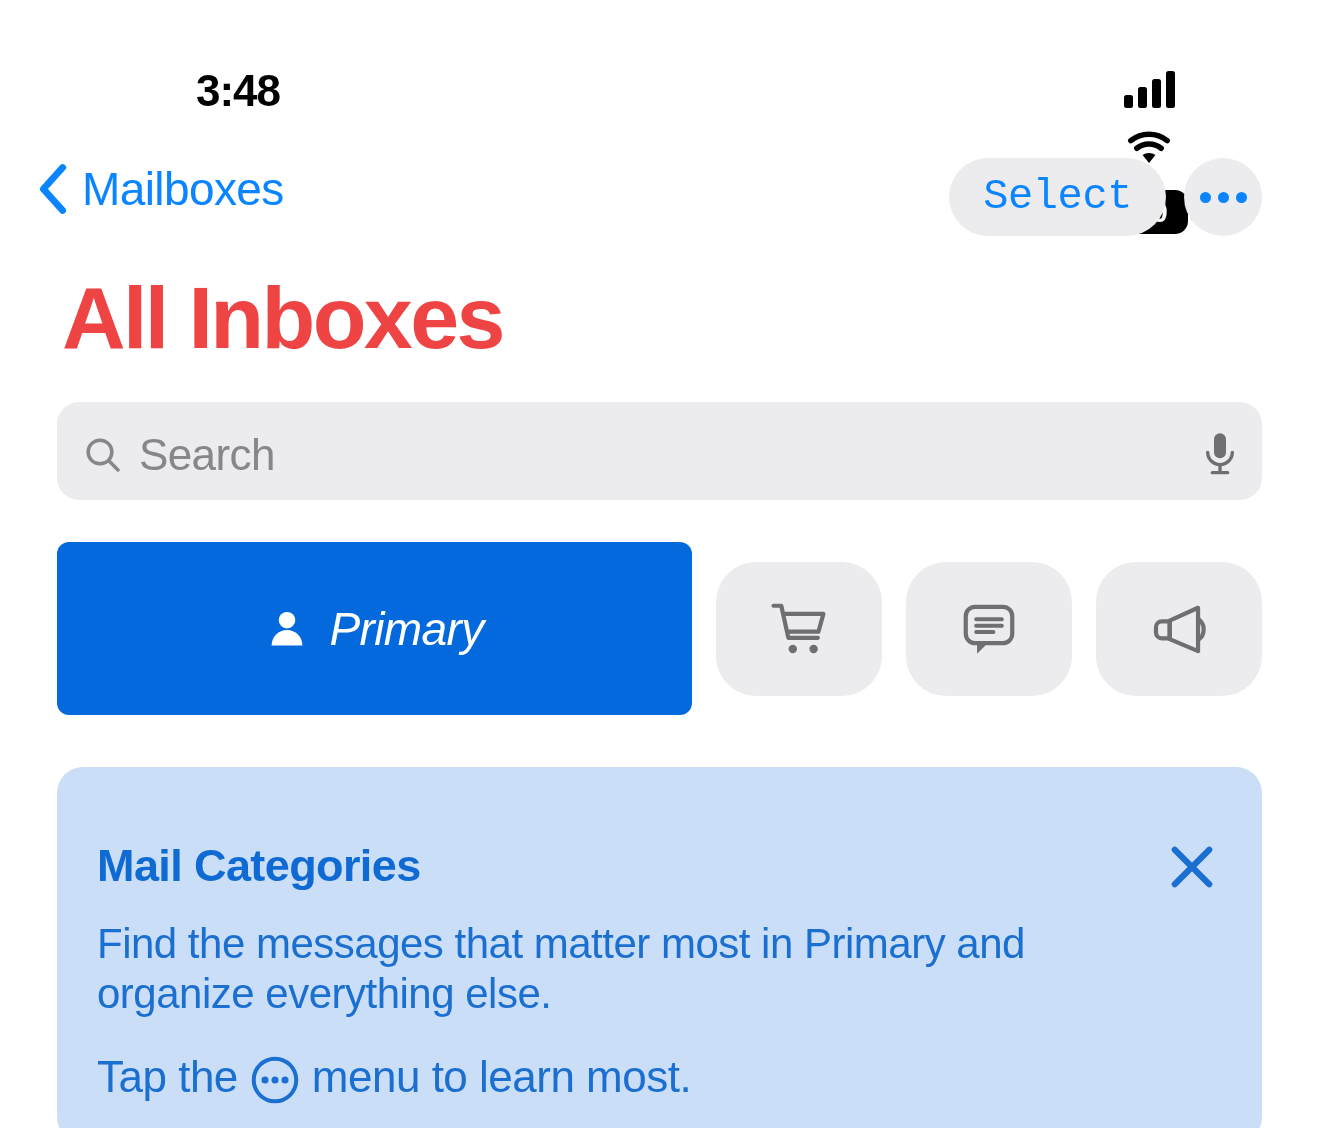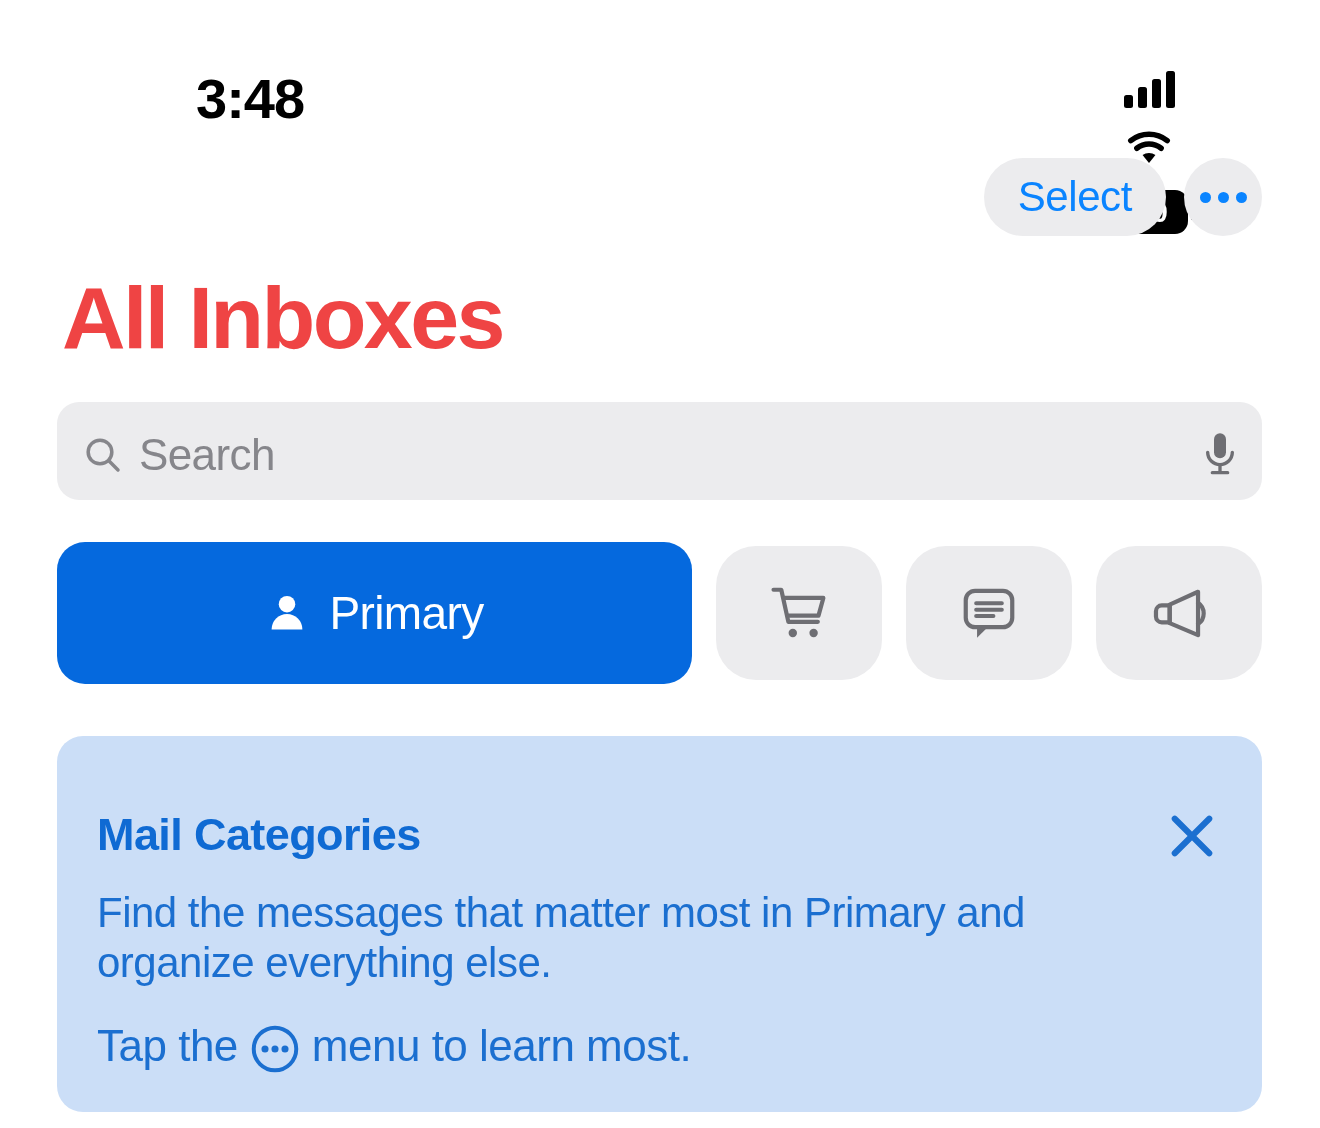--- a/index.html
+++ b/index.html
@@ -18,21 +18,21 @@
   
   .status-bar {
     position: relative;
     height: 150px;
     width: 100%;
   }
   .status-time {
     position: absolute;
     left: 196px;
     top: 66px;
-    font-size: 56px;
+    font-size: 44px;
     font-weight: 700;
     color: #000;
     letter-spacing: -1px;
   }
   .status-right {
     position: absolute;
     right: 122px;
     top: 70px;
     display: flex;
     align-items: center;
@@ -117,20 +117,21 @@
   }
   .select-pill {
     background: #ececee;
     border-radius: 40px;
     padding: 0 34px;
     height: 78px;
     display: flex;
     align-items: center;
     justify-content: center;
     cursor: pointer;
+    font-family: Liberation Mono, monospace;
   }
   .select-pill span {
     font-size: 42px;
     color: #0a84ff;
     letter-spacing: -0.4px;
   }
   .more-circle {
     width: 78px;
     height: 78px;
     border-radius: 50%;
@@ -183,28 +184,29 @@
 
   
   .cat-row {
     margin: 42px 58px 0 57px;
     display: flex;
     align-items: center;
     gap: 24px;
   }
   .cat-primary {
     flex: 1 1 auto;
-    height: 142px;
+    height: 173px;
     background: #0569de;
-    border-radius: 28px;
+    border-radius: 12px;
     display: flex;
     align-items: center;
     justify-content: center;
     gap: 20px;
     cursor: pointer;
+    font-style: italic;
   }
   .cat-primary .person-icon { width: 44px; height: 44px; }
   .cat-primary-label {
     font-size: 46px;
     color: #fff;
     letter-spacing: -0.6px;
   }
   .cat-chip {
     width: 166px;
     height: 134px;
@@ -295,20 +297,26 @@
     <div class="battery">
       <div class="battery-body">
         <span class="battery-level">100</span>
       </div>
       <div class="battery-tip"></div>
     </div>
   </div>
 </div>
 
 <div class="nav-bar">
+  <div class="nav-back">
+    <svg class="chevron-left" viewBox="0 0 14 24">
+      <path d="M11.5 2 L2.5 12 L11.5 22" stroke="#0a84ff" stroke-width="3.2" fill="none" stroke-linecap="round" stroke-linejoin="round"></path>
+    </svg>
+    <span class="nav-back-label">Mailboxes</span>
+  </div>
   <div class="nav-actions">
     <div class="select-pill">
       <span>Select</span>
     </div>
     <div class="more-circle">
       <i></i>
         <i></i>
         <i></i>
     </div>
   </div>

